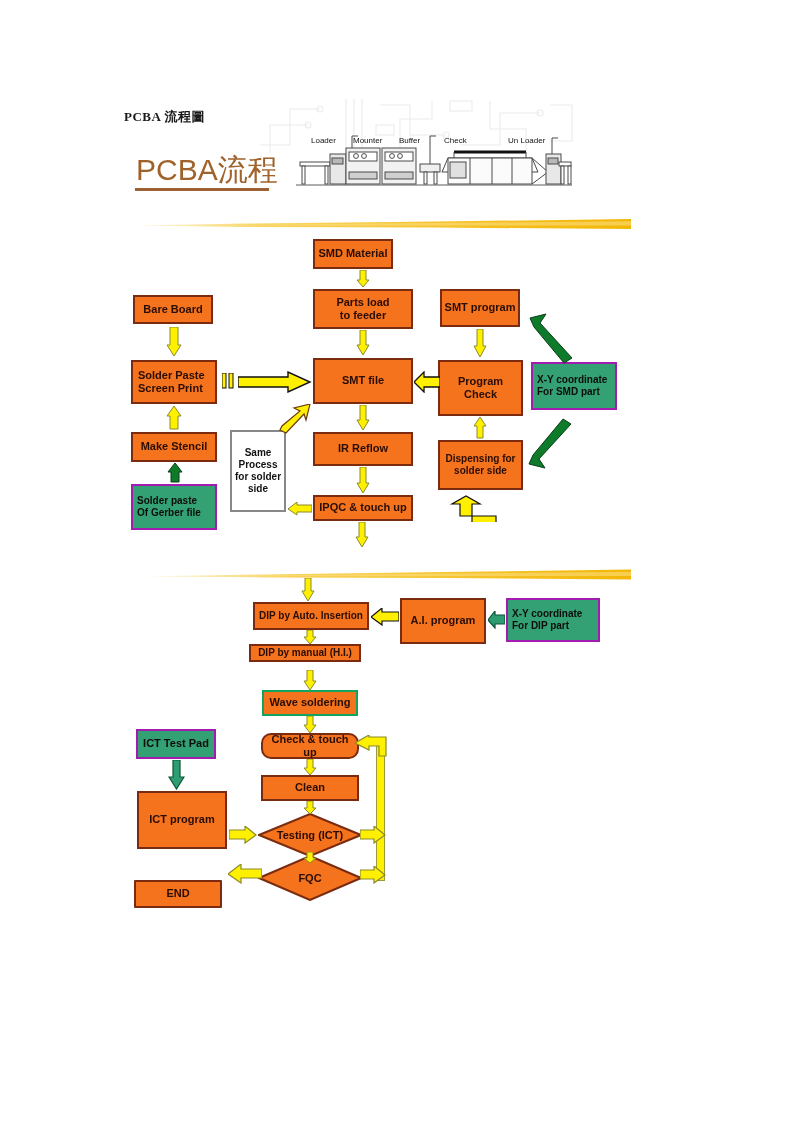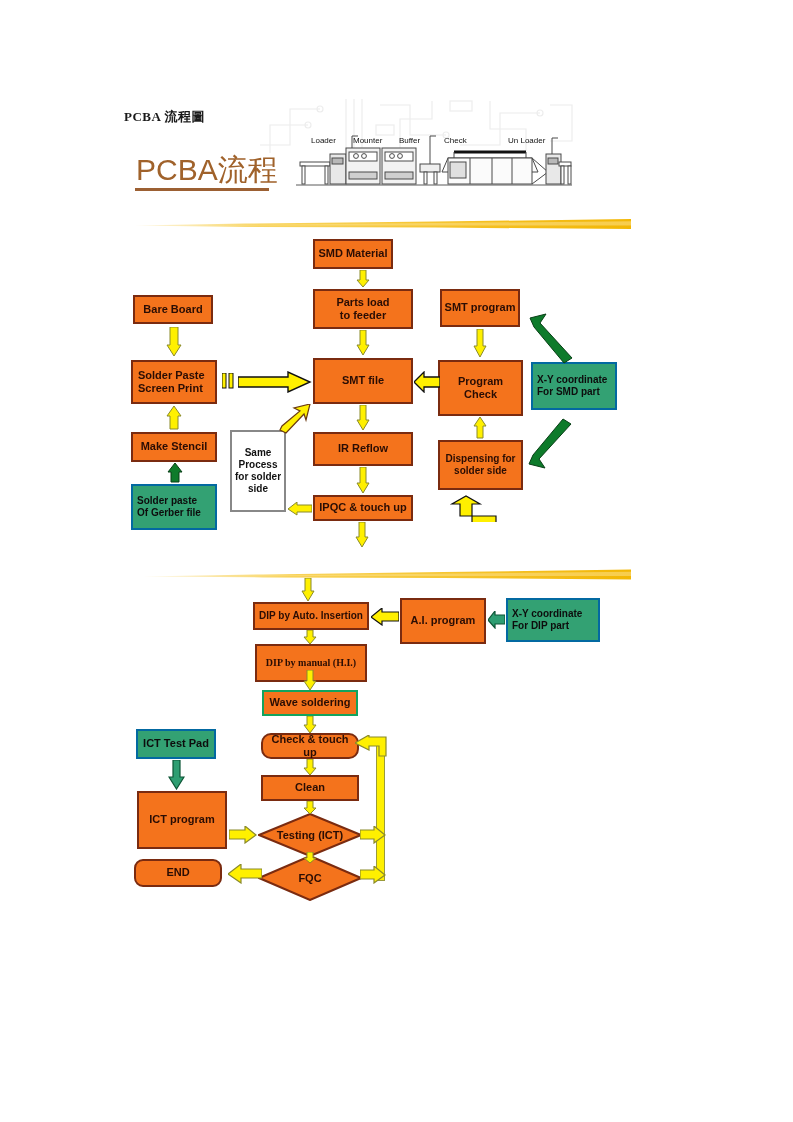--- a/index.html
+++ b/index.html
@@ -23,24 +23,24 @@
   
   .gold-band{height:14px;}
   #band1{left:135px;top:218px;width:496px;}
   #band2{left:143px;top:568px;width:488px;}
 
   
   .box{display:flex;align-items:center;justify-content:center;text-align:center;
        font-size:11px;font-weight:bold;line-height:1.22;
        background:#F4731C;border:2px solid #7a2b10;color:#2a0d04;
        letter-spacing:0px;padding:1px 2px;}
-  .box.green{background:#33A173;border:2px solid #0369a1;color:#0d0d0d;}
+  .box.green{background:#33A173;border:2px solid #a21caf;color:#0d0d0d;}
   .box.greenborder{border:2px solid #12A35E;}
   .box.white{background:#ffffff;border:2px solid #888888;color:#111111;}
-  .box.rounded{border-radius:9px;}
+  .box.rounded{border-radius:1px;margin-top:21px;}
 
   
   .diamond{position:absolute;}
   .diamond svg{display:block;}
   .diamond .dlabel{position:absolute;left:0;top:0;width:100%;height:100%;
        display:flex;align-items:center;justify-content:center;
        font-size:11px;font-weight:bold;color:#2a0d04;}
 
   
   .arrow svg{display:block;}
@@ -349,21 +349,21 @@
 
 <div class="abs box" style="left:400px;top:598px;width:86px;height:46px;">
   <span>A.I.  program</span>
 </div>
 
 <div class="abs box green" style="left:506px;top:598px;width:94px;height:44px;justify-content:flex-start;padding-left:4px;text-align:left;">
   <span style="white-space:pre-line;font-size:10px;">X-Y coordinate
 For DIP part</span>
 </div>
 
-<div class="abs box" style="left:255px;top:644px;width:112px;height:38px;font-family:Liberation Serif, serif;">
+<div class="abs box" style="left:249px;top:644px;width:112px;height:18px;">
   <span style="font-size:10px;">DIP by manual (H.I.)</span>
 </div>
 
 <div class="abs box greenborder" style="left:262px;top:690px;width:96px;height:26px;">
   <span>Wave soldering</span>
 </div>
 
 <div class="abs box green" style="left:136px;top:729px;width:80px;height:30px;">
   <span>ICT Test Pad</span>
 </div>

